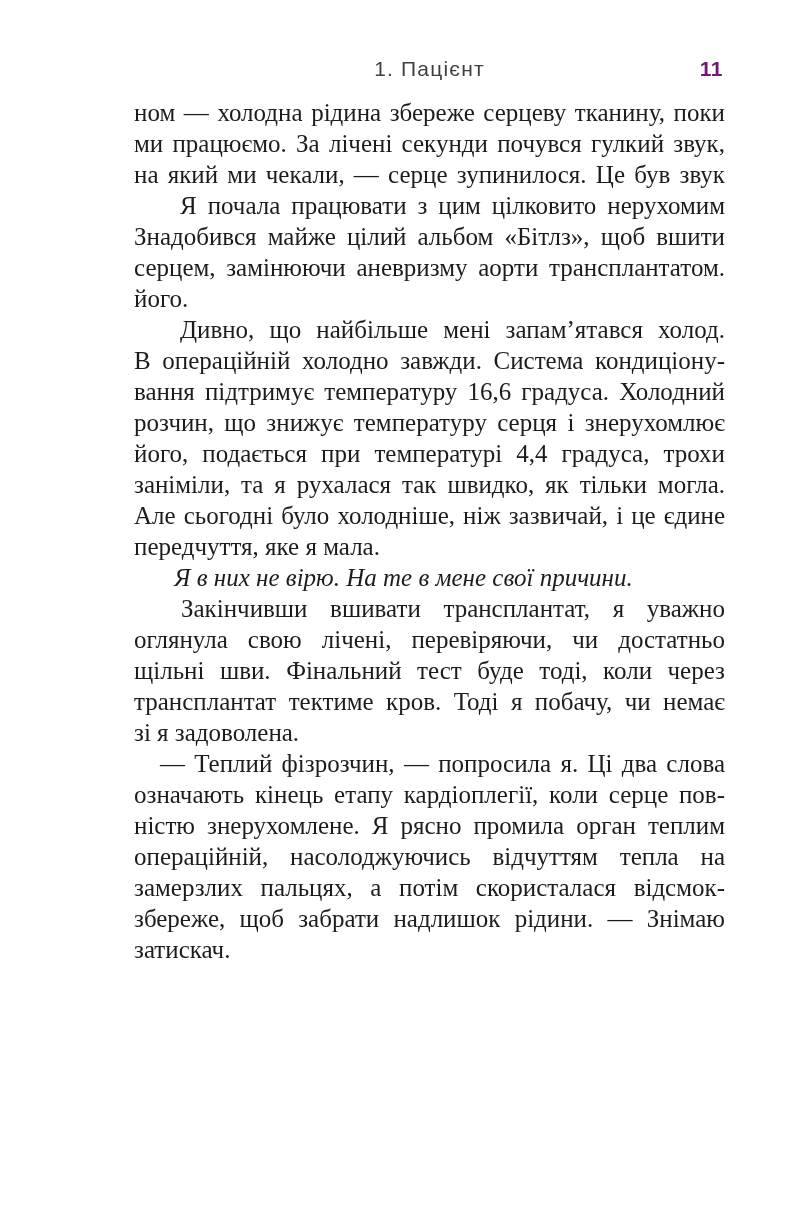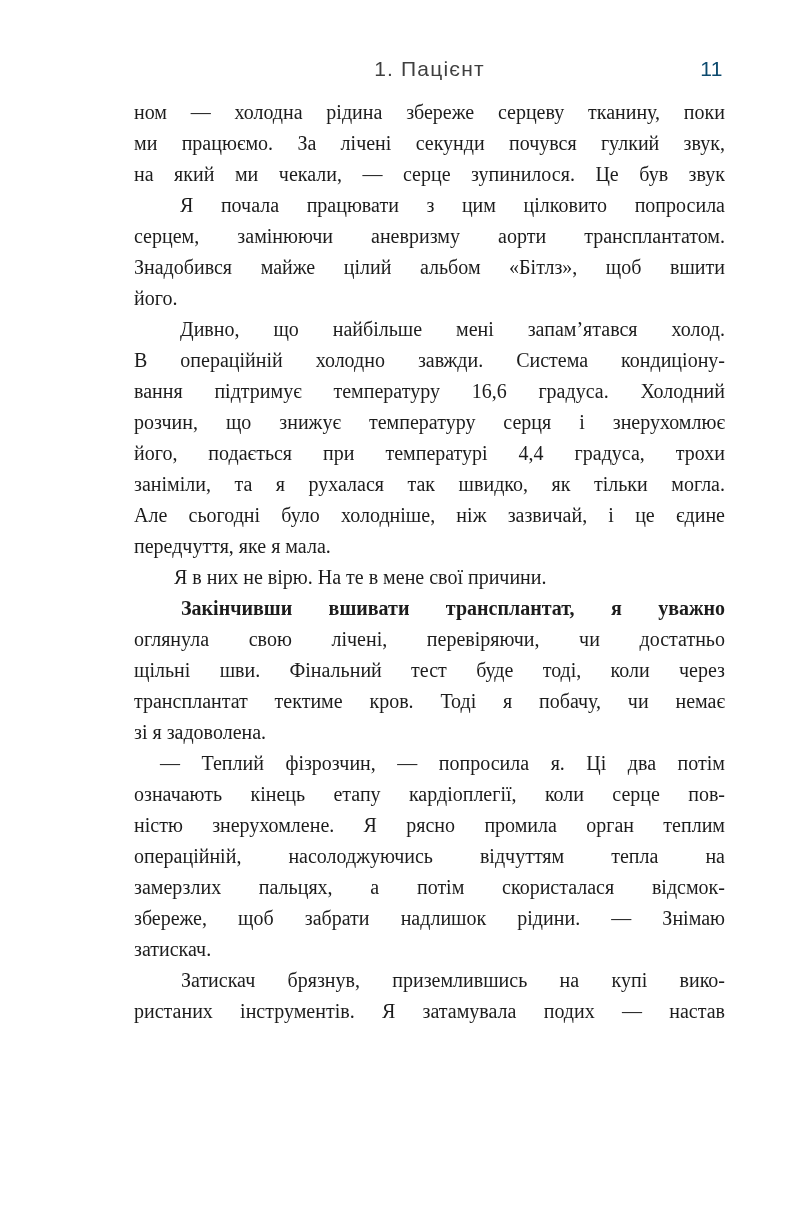--- a/index.html
+++ b/index.html
@@ -27,29 +27,30 @@
   .chapter-title {
     display: block;
     text-align: center;
     letter-spacing: 1.2px;
   }
   .page-number {
     position: absolute;
     right: 2px;
     top: 0;
     letter-spacing: 0.5px;
-    color: #0c4a6e;
+    color: #701a75;
+    font-weight: bold;
   }
   .body-text {
     position: absolute;
     top: 97px;
     left: 134px;
     width: 591px;
     font-family: "Liberation Serif", serif;
-    font-size: 20px;
+    font-size: 25px;
     line-height: 31px;
     color: #1c1c1c;
   }
   .para { margin: 0; padding: 0; }
   .line {
     text-align: justify;
     white-space: normal;
   }
   .line.fill {
     text-align-last: justify;
@@ -63,52 +64,48 @@
     <span class="chapter-title">1. Пацієнт</span>
     <span class="page-number">11</span>
   </div>
   <div class="body-text" id="body-text">
       <div class="para">
         <div class="line fill">ном — холодна рідина збереже серцеву тканину, поки</div>
         <div class="line fill">ми працюємо. За лічені секунди почувся гулкий звук,</div>
         <div class="line fill">на який ми чекали, — серце зупинилося. Це був звук</div>
       </div>
       <div class="para">
-        <div class="line fill" style="text-indent: 46px;">Я почала працювати з цим цілковито попросила</div>
+        <div class="line fill" style="text-indent: 46px;">Я почала працювати з цим цілковито нерухомим</div>
+        <div class="line fill">Знадобився майже цілий альбом «Бітлз», щоб вшити</div>
         <div class="line fill">серцем, замінюючи аневризму аорти трансплантатом.</div>
-        <div class="line fill">Знадобився майже цілий альбом «Бітлз», щоб вшити</div>
         <div class="line">його.</div>
       </div>
       <div class="para">
         <div class="line fill" style="text-indent: 46px;">Дивно, що найбільше мені запам’ятався холод.</div>
         <div class="line fill">В операційній холодно завжди. Система кондиціону-</div>
         <div class="line fill">вання підтримує температуру 16,6 градуса. Холодний</div>
         <div class="line fill">розчин, що знижує температуру серця і знерухомлює</div>
         <div class="line fill">його, подається при температурі 4,4 градуса, трохи</div>
         <div class="line fill">заніміли, та я рухалася так швидко, як тільки могла.</div>
         <div class="line fill">Але сьогодні було холодніше, ніж зазвичай, і це єдине</div>
         <div class="line">передчуття, яке я мала.</div>
       </div>
       <div class="para">
-        <div class="line" style="text-indent: 40px;">Я в них не вірю. На те в мене свої причини.</div>
+        <div class="line" style="text-indent: 40px; font-style: italic;">Я в них не вірю. На те в мене свої причини.</div>
       </div>
       <div class="para">
-        <div class="line fill" style="text-indent: 47px; font-weight: bold;">Закінчивши вшивати трансплантат, я уважно</div>
+        <div class="line fill" style="text-indent: 47px;">Закінчивши вшивати трансплантат, я уважно</div>
         <div class="line fill">оглянула свою лічені, перевіряючи, чи достатньо</div>
         <div class="line fill">щільні шви. Фінальний тест буде тоді, коли через</div>
         <div class="line fill">трансплантат тектиме кров. Тоді я побачу, чи немає</div>
         <div class="line">зі я задоволена.</div>
       </div>
       <div class="para">
-        <div class="line fill" style="text-indent: 26px;">— Теплий фізрозчин, — попросила я. Ці два потім</div>
+        <div class="line fill" style="text-indent: 26px;">— Теплий фізрозчин, — попросила я. Ці два слова</div>
         <div class="line fill">означають кінець етапу кардіоплегії, коли серце пов-</div>
         <div class="line fill">ністю знерухомлене. Я рясно промила орган теплим</div>
         <div class="line fill">операційній, насолоджуючись відчуттям тепла на</div>
         <div class="line fill">замерзлих пальцях, а потім скористалася відсмок-</div>
         <div class="line fill">збереже, щоб забрати надлишок рідини. — Знімаю</div>
         <div class="line">затискач.</div>
       </div>
-      <div class="para">
-        <div class="line fill" style="text-indent: 47px;">Затискач брязнув, приземлившись на купі вико-</div>
-        <div class="line fill">ристаних інструментів. Я затамувала подих — настав</div>
-      </div>
     </div>
 </div>
 
 </body></html>

